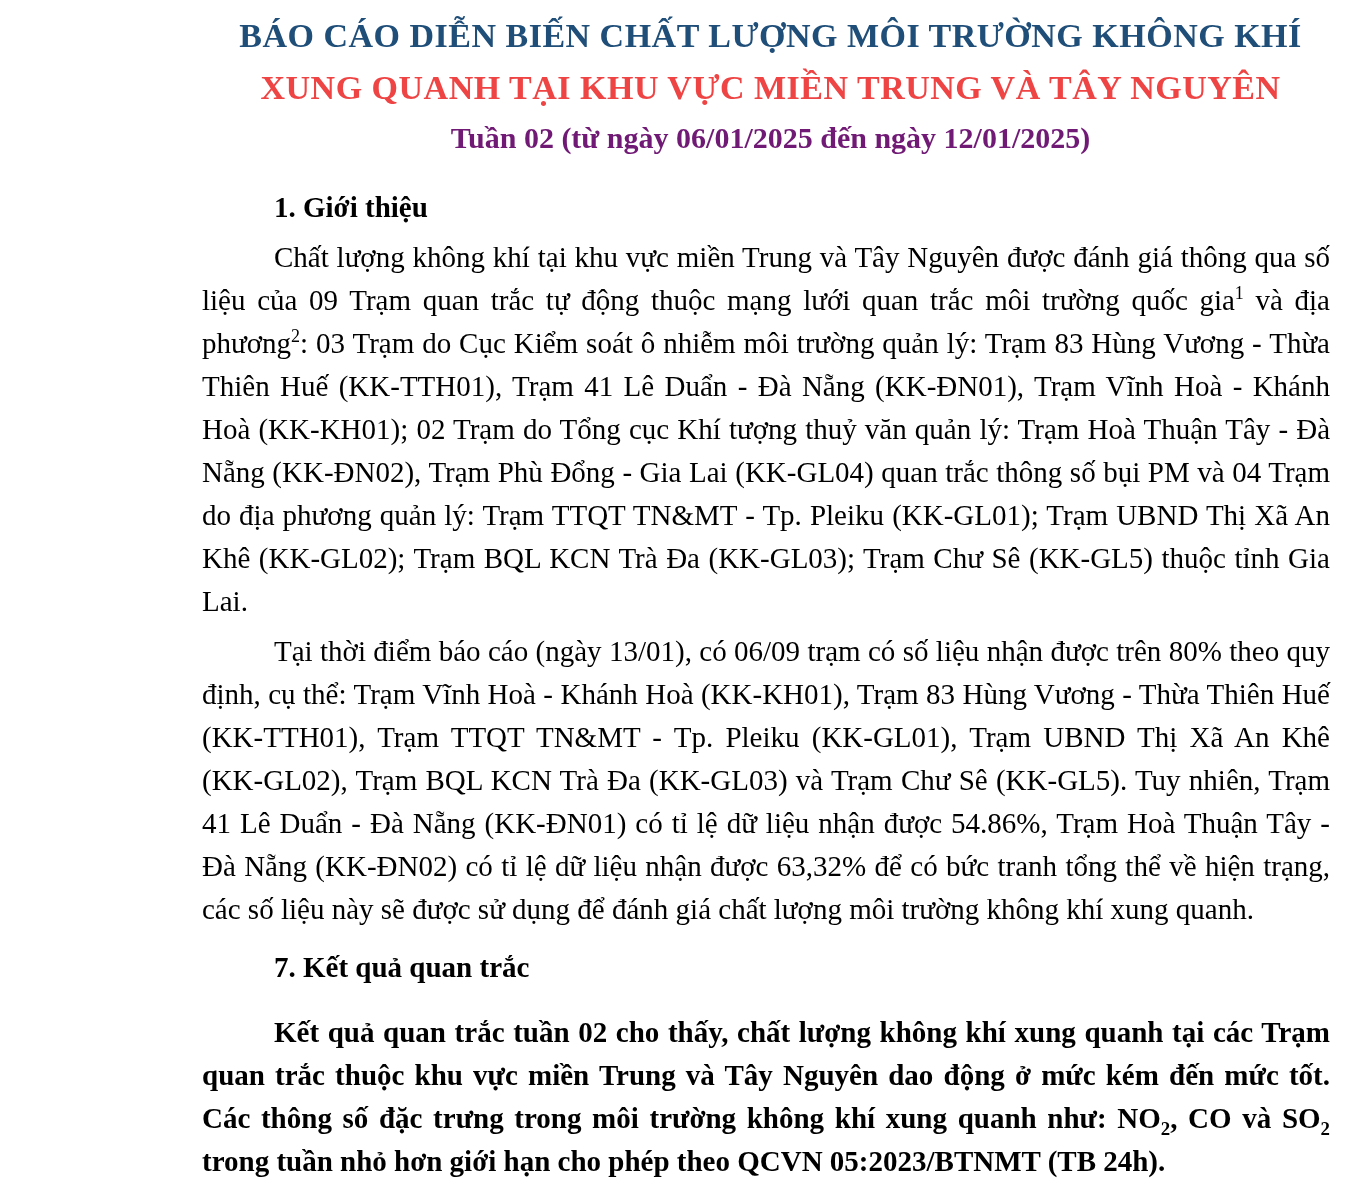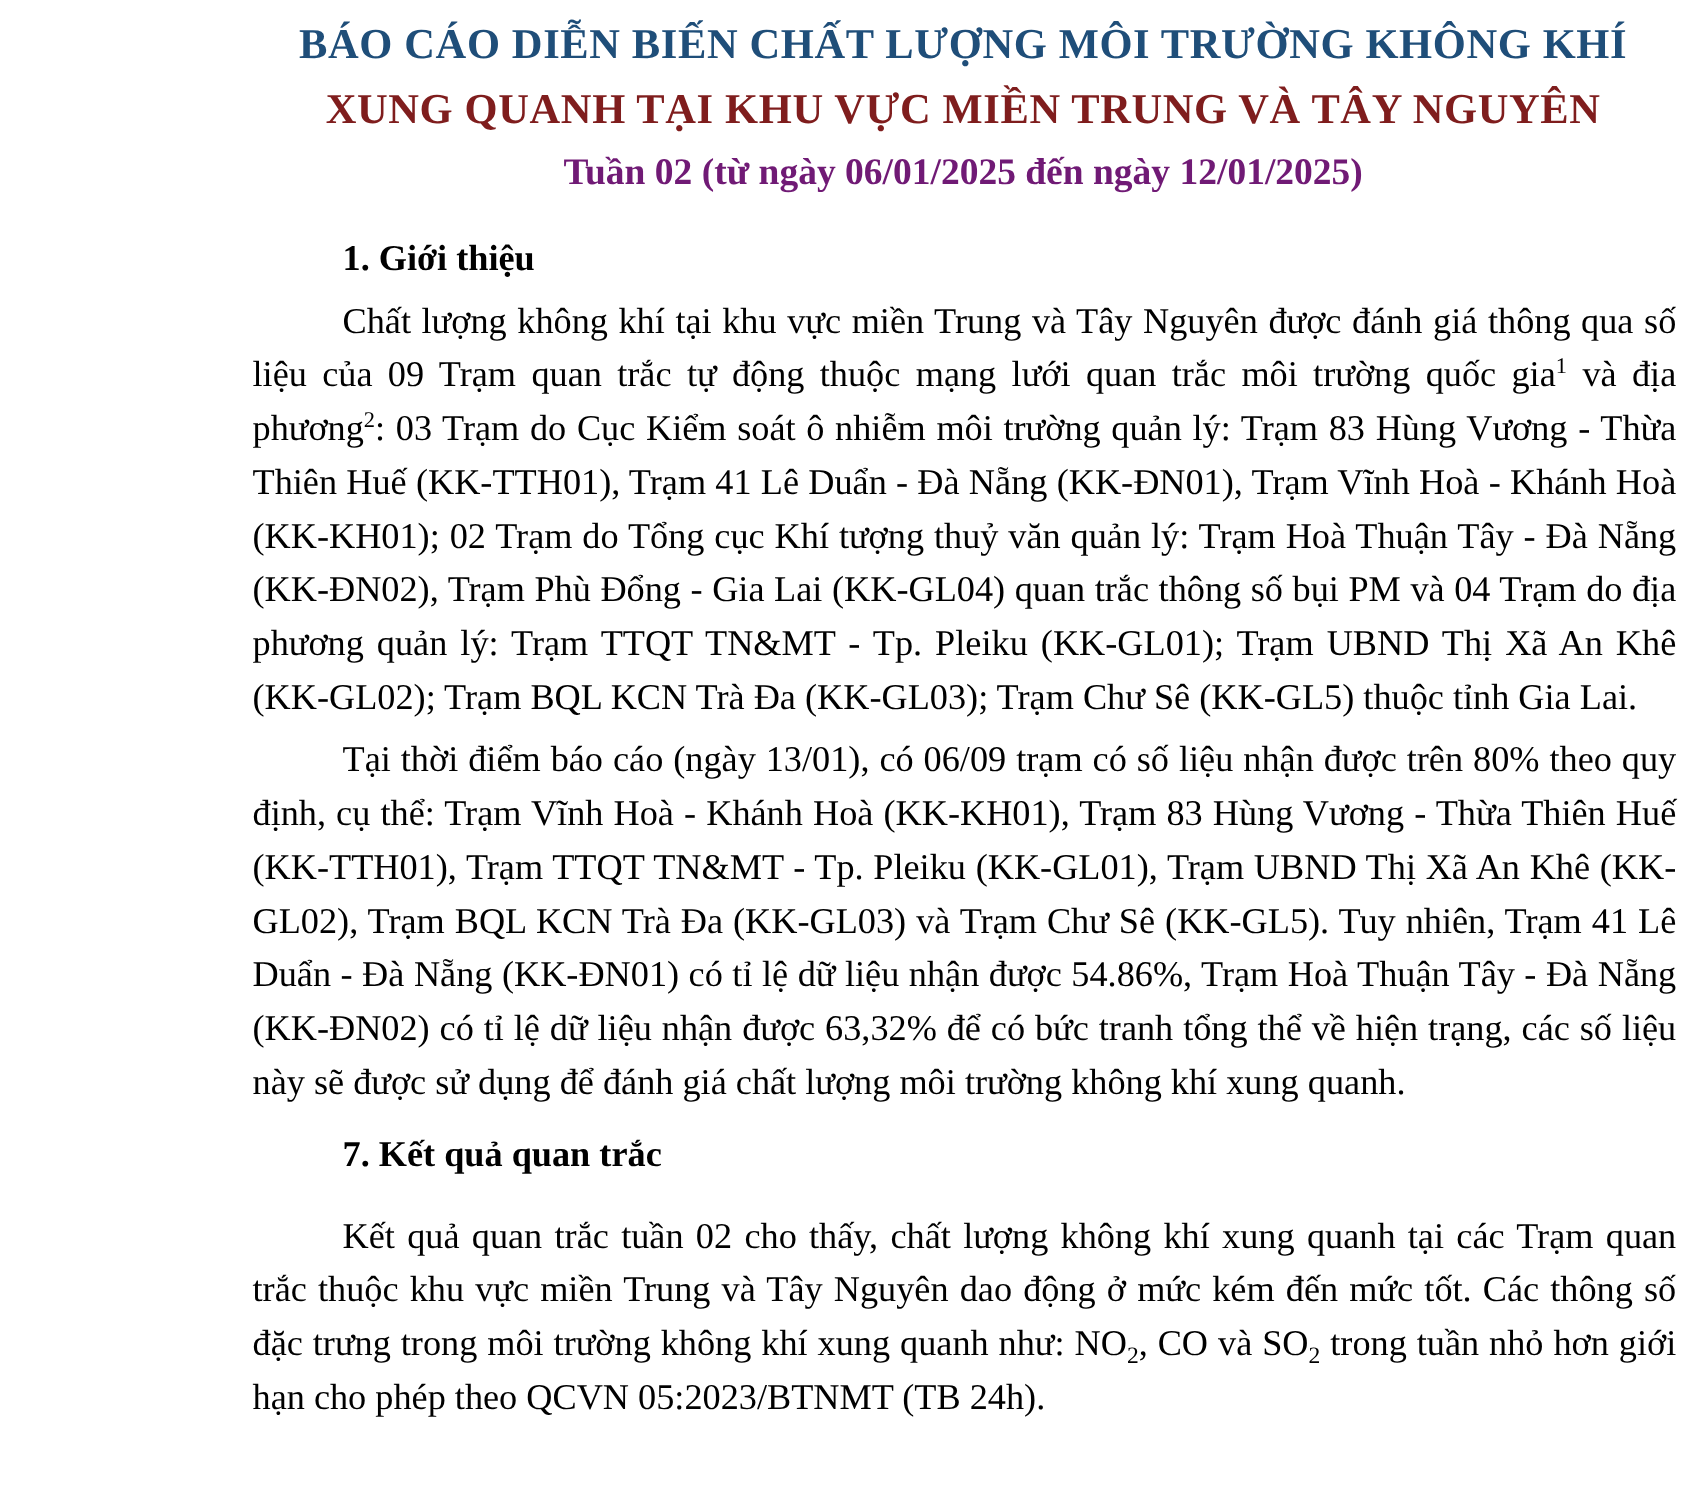--- a/index.html
+++ b/index.html
@@ -28,60 +28,61 @@
     letter-spacing: 0.5px;
   }
   .doc-subtitle {
     font-weight: bold;
     font-size: 30px;
     line-height: 44px;
     margin-top: 2px;
     color: #701a75;
   }
   .content {
-    margin: 0 6px 0 202px;
+    margin: 0 17px 0 202px;
     font-size: 29px;
     line-height: 43px;
     text-align: justify;
   }
   .heading {
     font-weight: bold;
     text-indent: 72px;
     margin: 26px 0 0 0;
     text-align: left;
   }
   .heading.h2 {
     margin-top: 15px;
   }
   .para {
     text-indent: 72px;
     margin: 7px 0 0 0;
   }
   .para.p-results {
     margin-top: 22px;
+    font-weight: bold;
   }
   sup.fnref {
     font-size: 0.62em;
     line-height: 0;
     vertical-align: super;
   }
   sub.chemsub {
     font-size: 0.65em;
     line-height: 0;
     vertical-align: sub;
   }
 </style>
 </head>
 <body>
 
 <div class="page">
 
   <header class="header">
     <div class="doc-title-line" style="color: rgb(31, 78, 121);">BÁO CÁO DIỄN BIẾN CHẤT LƯỢNG MÔI TRƯỜNG KHÔNG KHÍ</div>
-    <div class="doc-title-line" style="color: #7f1d1d;">XUNG QUANH TẠI KHU VỰC MIỀN TRUNG VÀ TÂY NGUYÊN</div>
+    <div class="doc-title-line" style="color: #ef4444;">XUNG QUANH TẠI KHU VỰC MIỀN TRUNG VÀ TÂY NGUYÊN</div>
     <div class="doc-subtitle">Tuần 02 (từ ngày 06/01/2025 đến ngày 12/01/2025)</div>
   </header>
 
   <main class="content">
 
     <p class="heading">1. Giới thiệu</p>
 
     <p class="para"><span>Chất lượng không khí tại khu vực miền Trung và Tây Nguyên được đánh giá thông qua số liệu của 09 Trạm quan trắc tự động thuộc mạng lưới quan trắc môi trường quốc gia</span><sup class="fnref">1</sup><span> và địa phương</span><sup class="fnref">2</sup><span>: 03 Trạm do Cục Kiểm soát ô nhiễm môi trường quản lý: Trạm 83 Hùng Vương - Thừa Thiên Huế (KK-TTH01), Trạm 41 Lê Duẩn - Đà Nẵng (KK-ĐN01), Trạm Vĩnh Hoà - Khánh Hoà (KK-KH01); 02 Trạm do Tổng cục Khí tượng thuỷ văn quản lý: Trạm Hoà Thuận Tây - Đà Nẵng (KK-ĐN02), Trạm Phù Đổng - Gia Lai (KK-GL04) quan trắc thông số bụi PM và 04 Trạm do địa phương quản lý: Trạm TTQT TN&amp;MT - Tp. Pleiku (KK-GL01); Trạm UBND Thị Xã An Khê (KK-GL02); Trạm BQL KCN Trà Đa (KK-GL03); Trạm Chư Sê (KK-GL5) thuộc tỉnh Gia Lai.</span></p>
 
     <p class="para">Tại thời điểm báo cáo (ngày 13/01), có 06/09 trạm có số liệu nhận được trên 80% theo quy định, cụ thể: Trạm Vĩnh Hoà - Khánh Hoà (KK-KH01), Trạm 83 Hùng Vương - Thừa Thiên Huế (KK-TTH01), Trạm TTQT TN&amp;MT - Tp. Pleiku (KK-GL01), Trạm UBND Thị Xã An Khê (KK-GL02), Trạm BQL KCN Trà Đa (KK-GL03) và Trạm Chư Sê (KK-GL5). Tuy nhiên, Trạm 41 Lê Duẩn - Đà Nẵng (KK-ĐN01) có tỉ lệ dữ liệu nhận được 54.86%, Trạm Hoà Thuận Tây - Đà Nẵng (KK-ĐN02) có tỉ lệ dữ liệu nhận được 63,32% để có bức tranh tổng thể về hiện trạng, các số liệu này sẽ được sử dụng để đánh giá chất lượng môi trường không khí xung quanh.</p>

